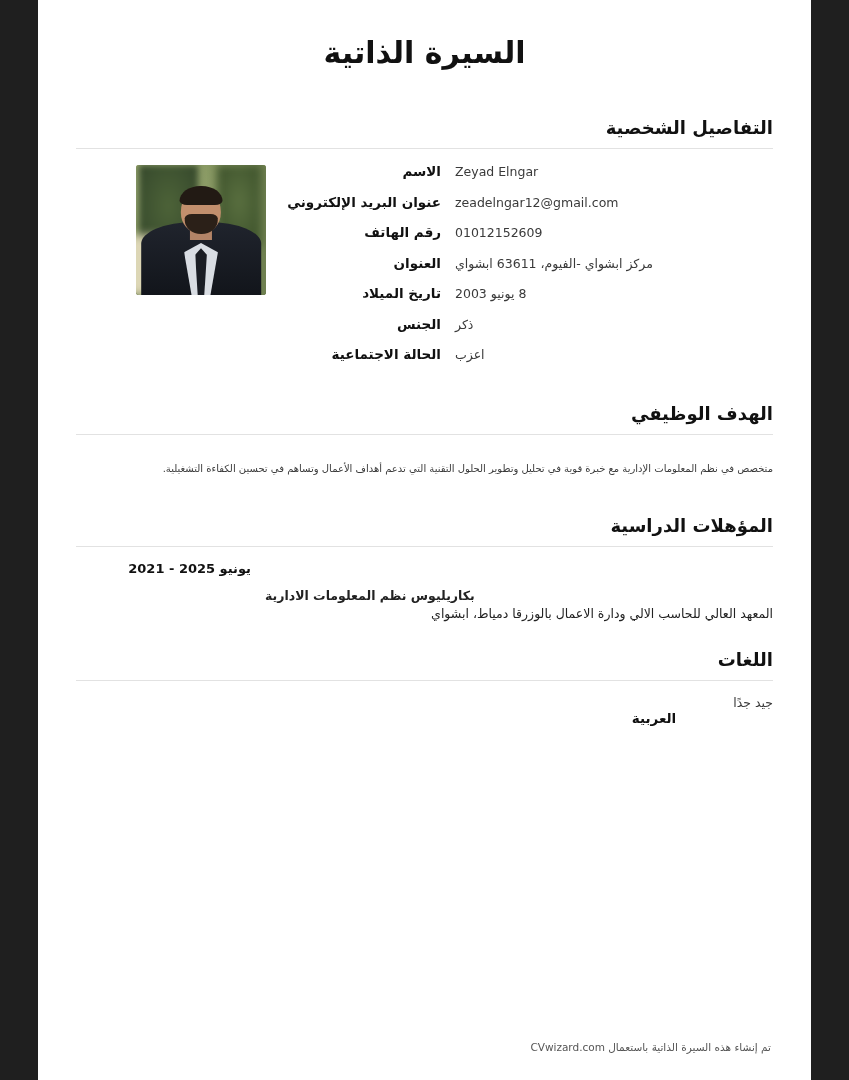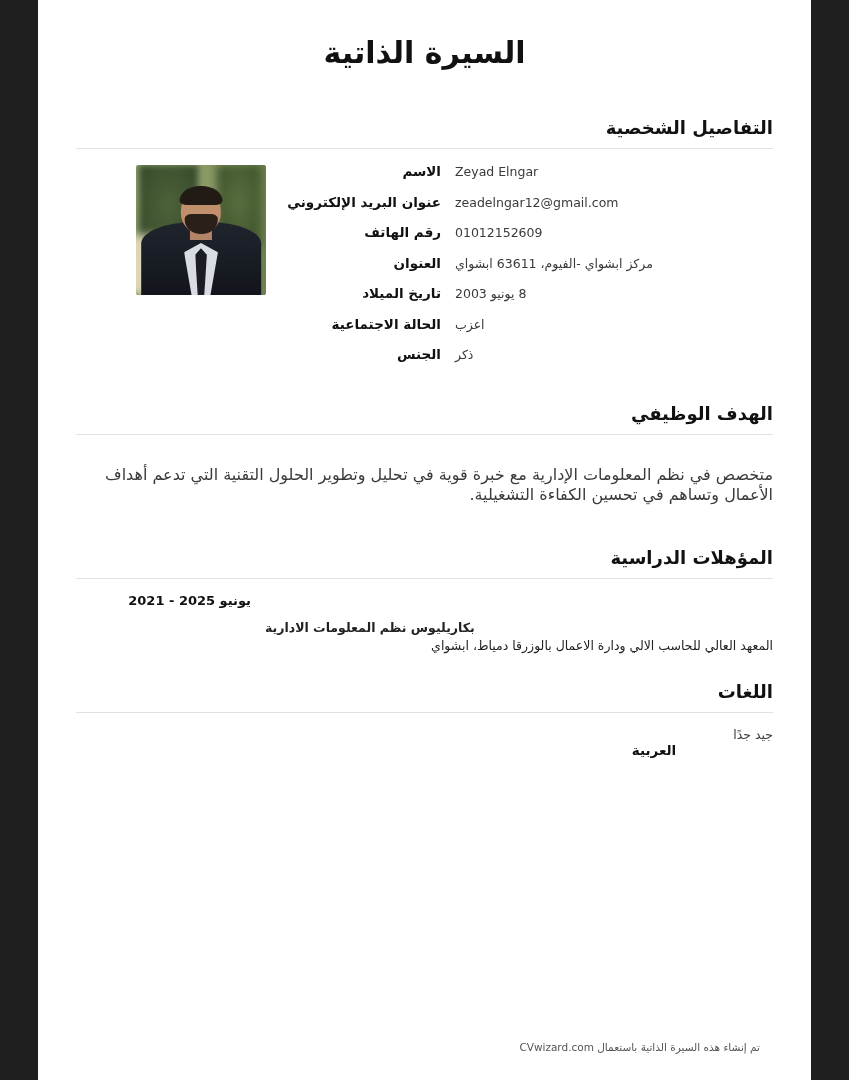--- a/index.html
+++ b/index.html
@@ -182,21 +182,21 @@
     color: #3a3a3a;
     direction: rtl;
     font-family: "DejaVu Sans", "Liberation Sans", sans-serif;
   }
   .field-value.ltr { direction: ltr; }
 
   
   .objective-text {
     padding-top: 14px;
     text-align: right;
-    font-size: 16px;
+    font-size: 10px;
     line-height: 20px;
     color: #3a3a3a;
     font-family: "DejaVu Sans", "Liberation Sans", sans-serif;
   }
 
   
   .edu-row {
     display: flex;
     flex-direction: row;
     padding-top: 14px;
@@ -260,21 +260,21 @@
     flex: 1 1 auto;
     text-align: left;
     padding-left: 232px;
     font-size: 12.5px;
     color: #3a3a3a;
     font-family: "DejaVu Sans", "Liberation Sans", sans-serif;
   }
 
   .footer {
     position: absolute;
-    right: 51px;
+    right: 40px;
     bottom: 27px;
     font-size: 10.5px;
     color: #555555;
     direction: rtl;
     text-align: left;
     font-family: "DejaVu Sans", "Liberation Sans", sans-serif;
   }
 </style>
 </head>
 <body>
@@ -307,26 +307,26 @@
             </div>
             <div class="field-row">
               <div class="field-label">العنوان</div>
               <div class="field-value">مركز ابشواي -الفيوم، 63611 ابشواي</div>
             </div>
             <div class="field-row">
               <div class="field-label">تاريخ الميلاد</div>
               <div class="field-value">8 يونيو 2003</div>
             </div>
             <div class="field-row">
+              <div class="field-label">الجنس</div>
+              <div class="field-value">ذكر</div>
+            </div>
+            <div class="field-row">
               <div class="field-label">الحالة الاجتماعية</div>
               <div class="field-value">اعزب</div>
-            </div>
-            <div class="field-row">
-              <div class="field-label">الجنس</div>
-              <div class="field-value">ذكر</div>
             </div>
           </div>
 
           <div class="photo-col">
             <div class="photo">
               <div class="bg-sky"></div>
               <div class="tree"></div>
               <div class="tree2"></div>
               <div class="light"></div>
               <div class="body"></div>

